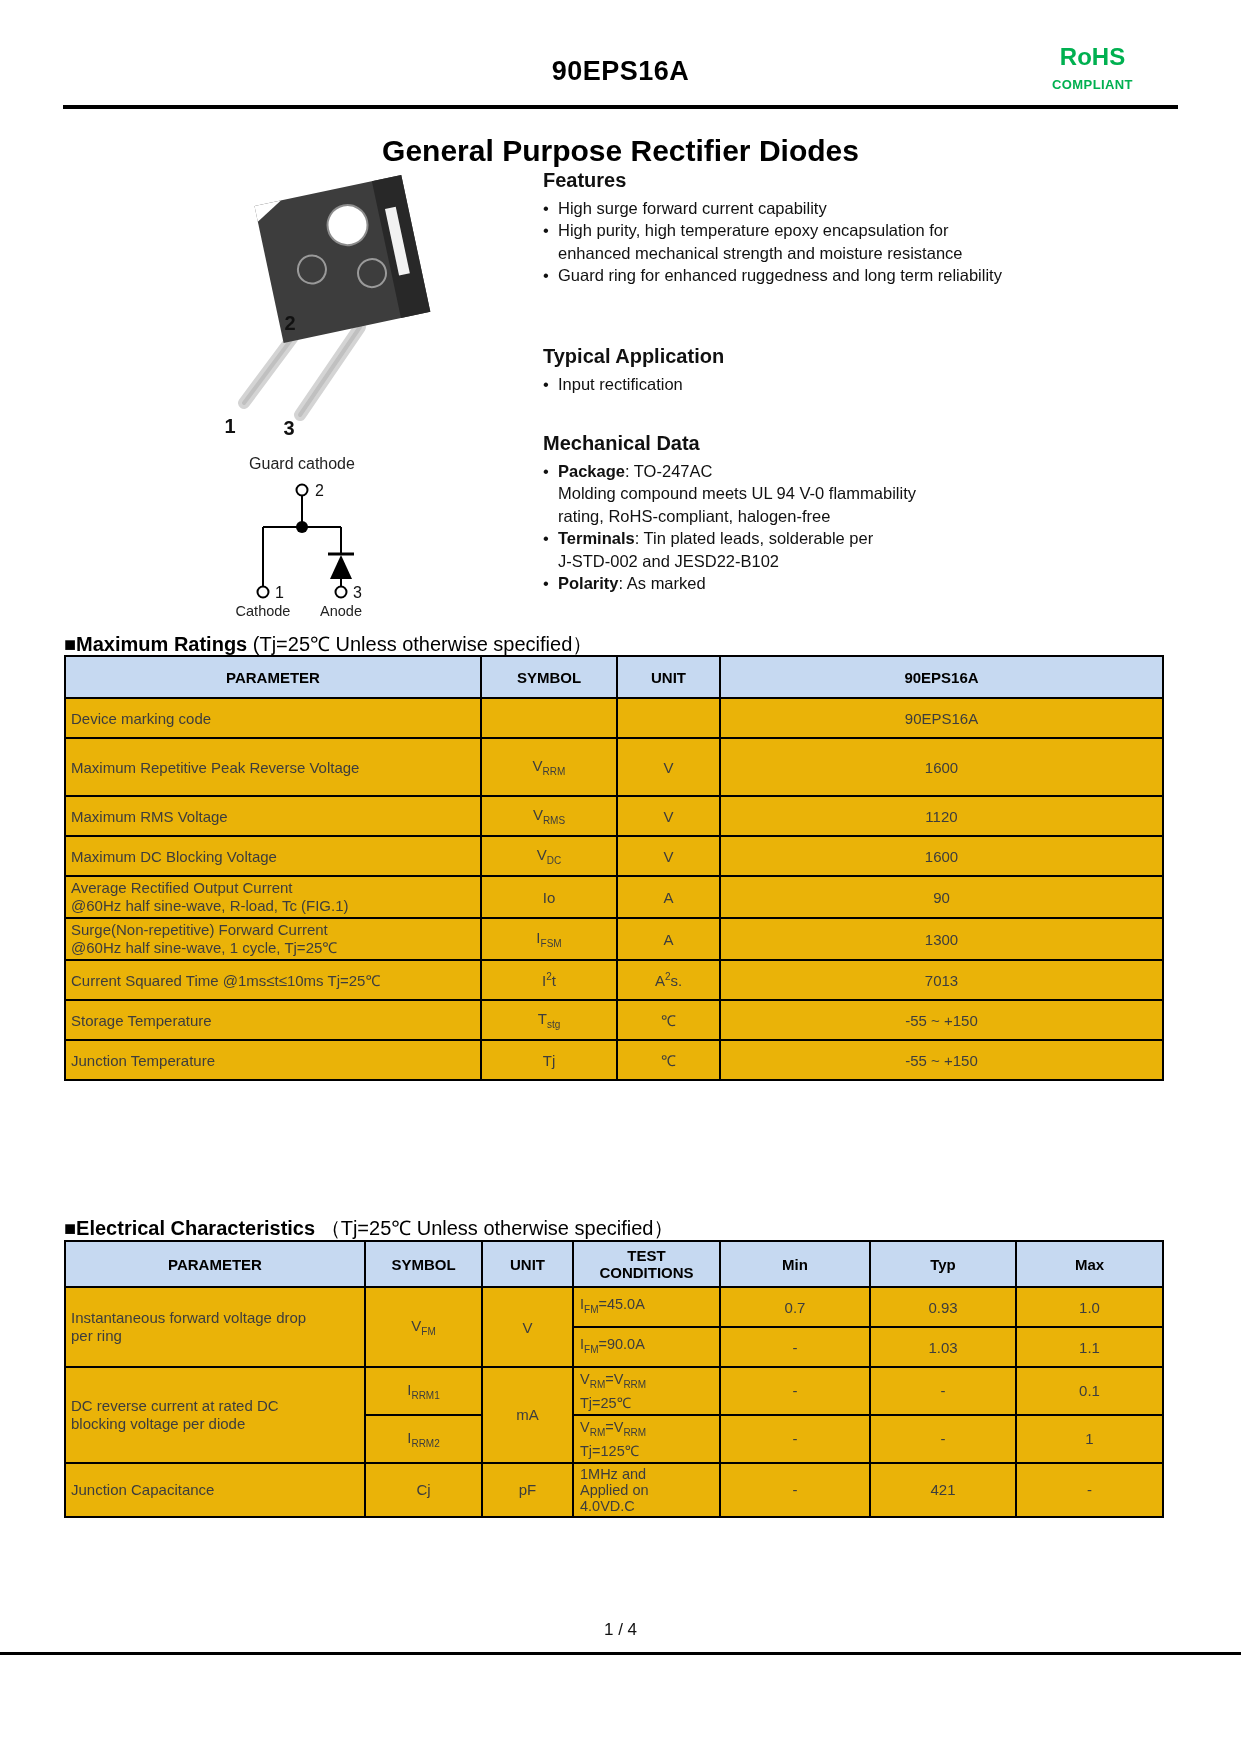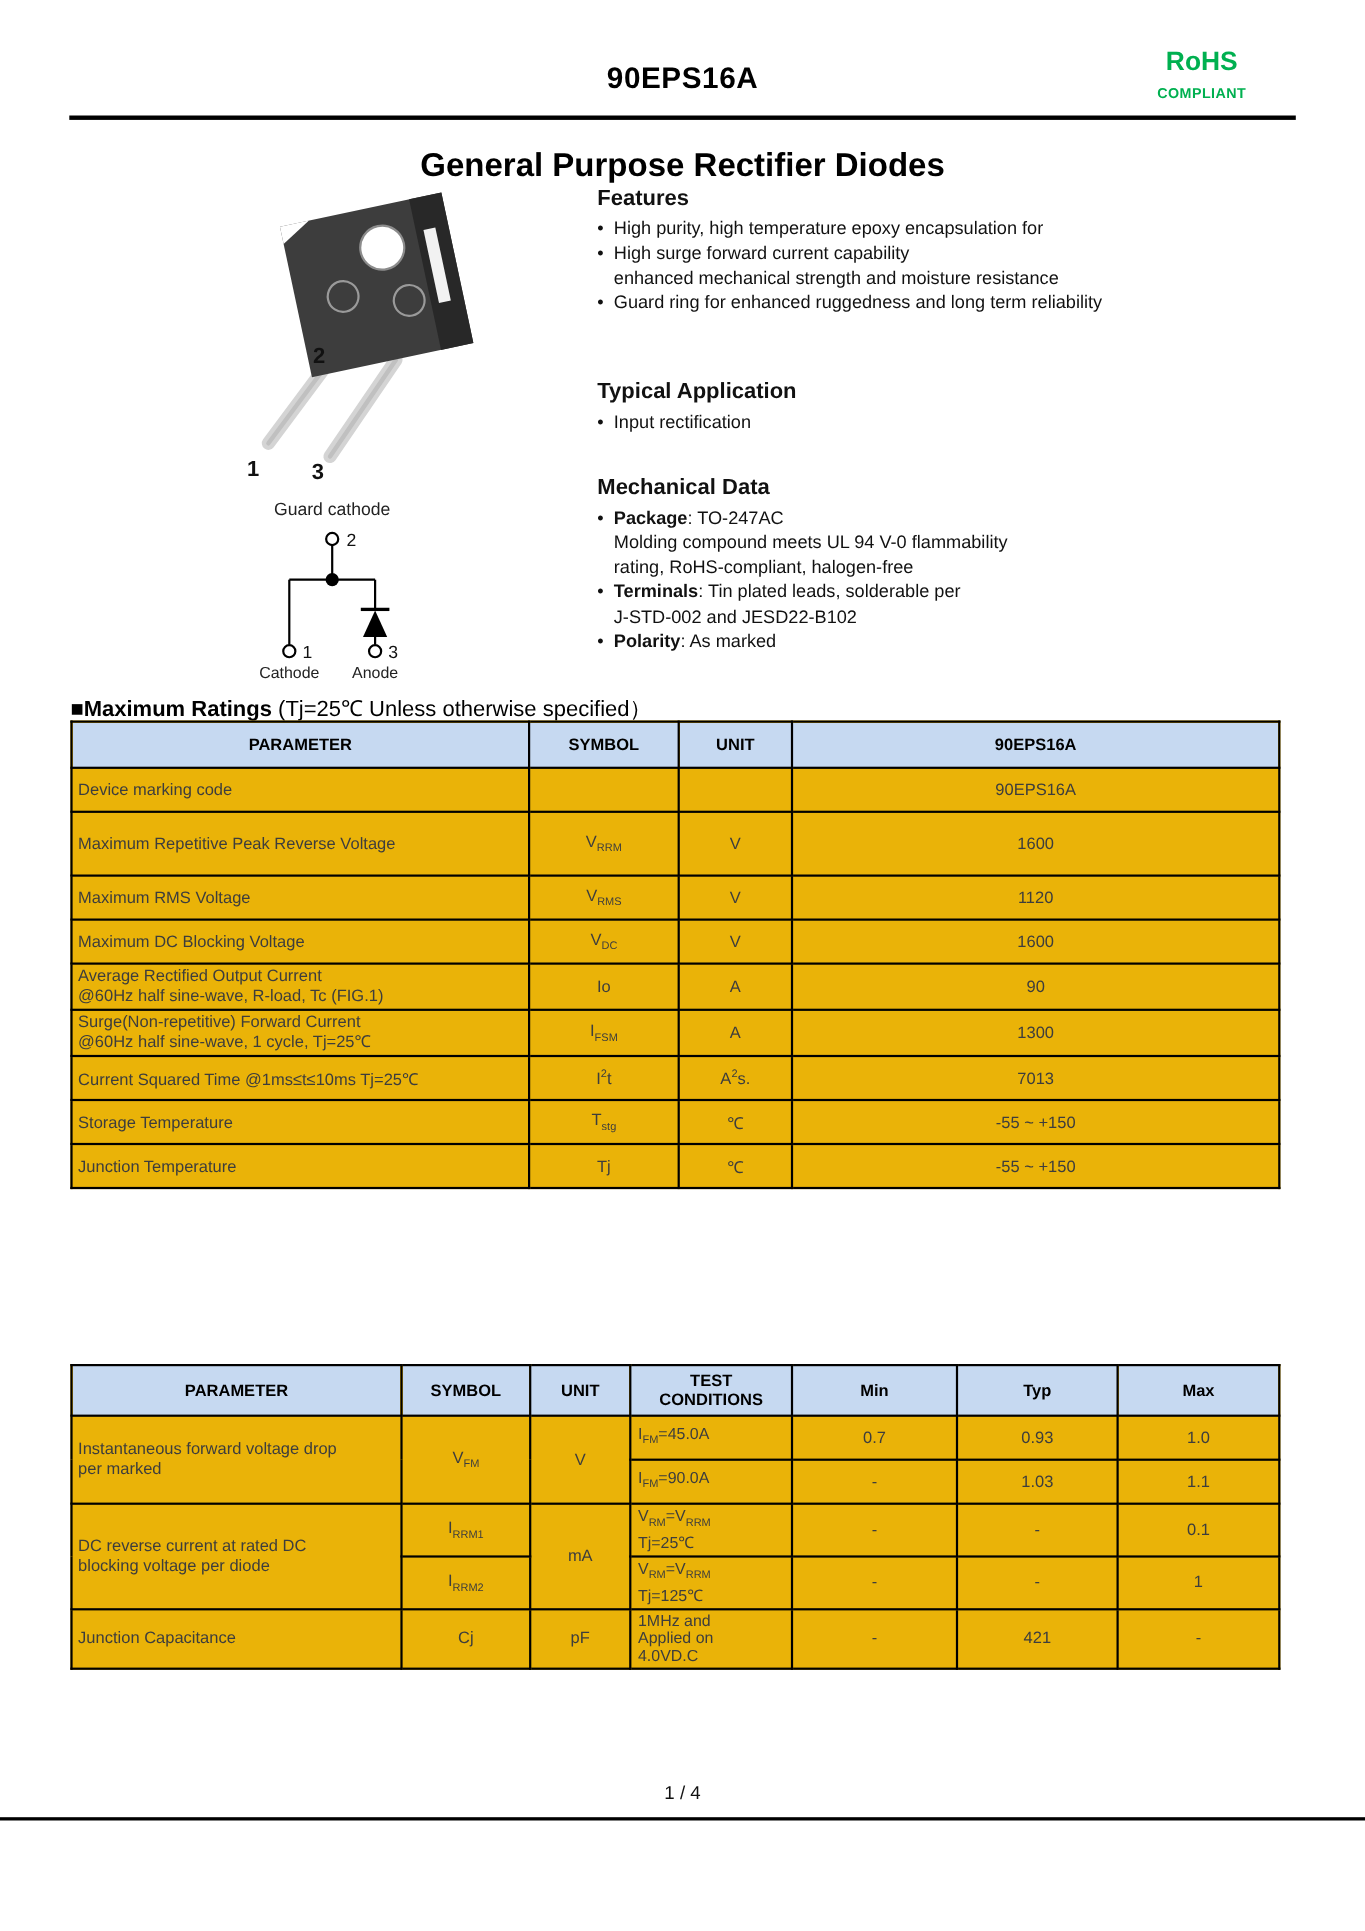--- a/index.html
+++ b/index.html
@@ -99,22 +99,22 @@
     <circle class="term" cx="28" cy="114" r="5.5"></circle>
     <text class="schnum" x="40" y="120">1</text>
     <circle class="term" cx="106" cy="114" r="5.5"></circle>
     <text class="schnum" x="118" y="120">3</text>
     <text class="schlbl" x="28" y="138" text-anchor="middle">Cathode</text>
     <text class="schlbl" x="106" y="138" text-anchor="middle">Anode</text>
   </svg>
 
   <div class="abs txtcol" style="left:543px; top:169px;">
     <div class="h2">Features</div>
+    <div class="bullet"><span class="b">•</span><span>High surge forward current capability</span></div>
     <div class="bullet"><span class="b">•</span><span>High purity, high temperature epoxy encapsulation for</span></div>
-    <div class="bullet"><span class="b">•</span><span>High surge forward current capability</span></div>
     <div class="cont">enhanced mechanical strength and moisture resistance</div>
     <div class="bullet"><span class="b">•</span><span>Guard ring for enhanced ruggedness and long term reliability</span></div>
   </div>
 
   <div class="abs txtcol" style="left:543px; top:345px;">
     <div class="h2">Typical Application</div>
     <div class="bullet"><span class="b">•</span><span>Input rectification</span></div>
   </div>
 
   <div class="abs txtcol" style="left:543px; top:432px;">
@@ -201,20 +201,23 @@
     </tr>
     <tr style="height:40px">
       <td class="pl">Junction Temperature</td>
       <td class="c">Tj</td>
       <td class="c">℃</td>
       <td class="c">-55 ~ +150</td>
     </tr>
   </tbody>
     </table>
 
+  <div class="abs sect-heading" style="left:64px; top:1214px;">
+    <span class="hb">■Electrical Characteristics</span><span> （Tj=25℃ Unless otherwise specified）</span>
+  </div>
 
   <table class="abs" style="left:64px; top:1240px; width:1098px;">
     <colgroup>
         <col style="width:300px">
         <col style="width:117px">
         <col style="width:91px">
         <col style="width:147px">
         <col style="width:150px">
         <col style="width:146px">
         <col style="width:147px">
@@ -228,21 +231,21 @@
             <span class="line" style="line-height:17px">TEST</span>
             <span class="line" style="line-height:17px">CONDITIONS</span>
           </th>
       <th>Min</th>
       <th>Typ</th>
       <th>Max</th>
     </tr>
     <tr style="height:40px">
       <td class="pl" rowspan="2">
             <span class="line">Instantaneous forward voltage drop</span>
-            <span class="line">per marked</span>
+            <span class="line">per ring</span>
           </td>
       <td class="c" rowspan="2"><span>V</span><sub>FM</sub></td>
       <td class="c" rowspan="2">V</td>
       <td class="cond"><span>I</span><sub>FM</sub><span>=45.0A</span></td>
       <td class="c">0.7</td>
       <td class="c">0.93</td>
       <td class="c">1.0</td>
     </tr>
     <tr style="height:40px">
       <td class="cond"><span>I</span><sub>FM</sub><span>=90.0A</span></td>

